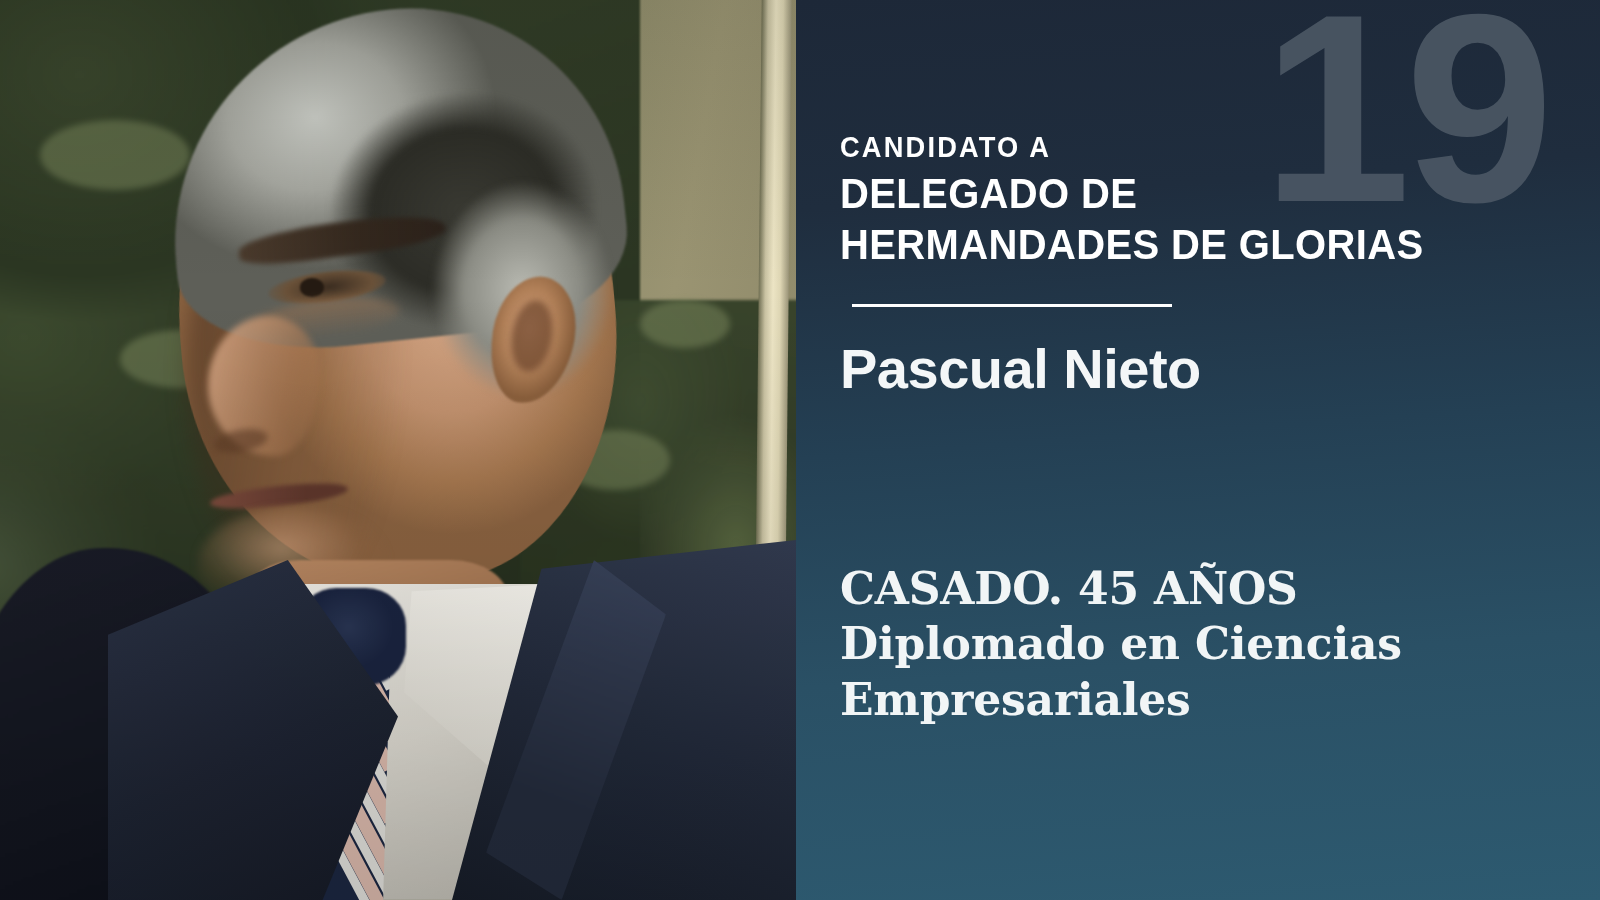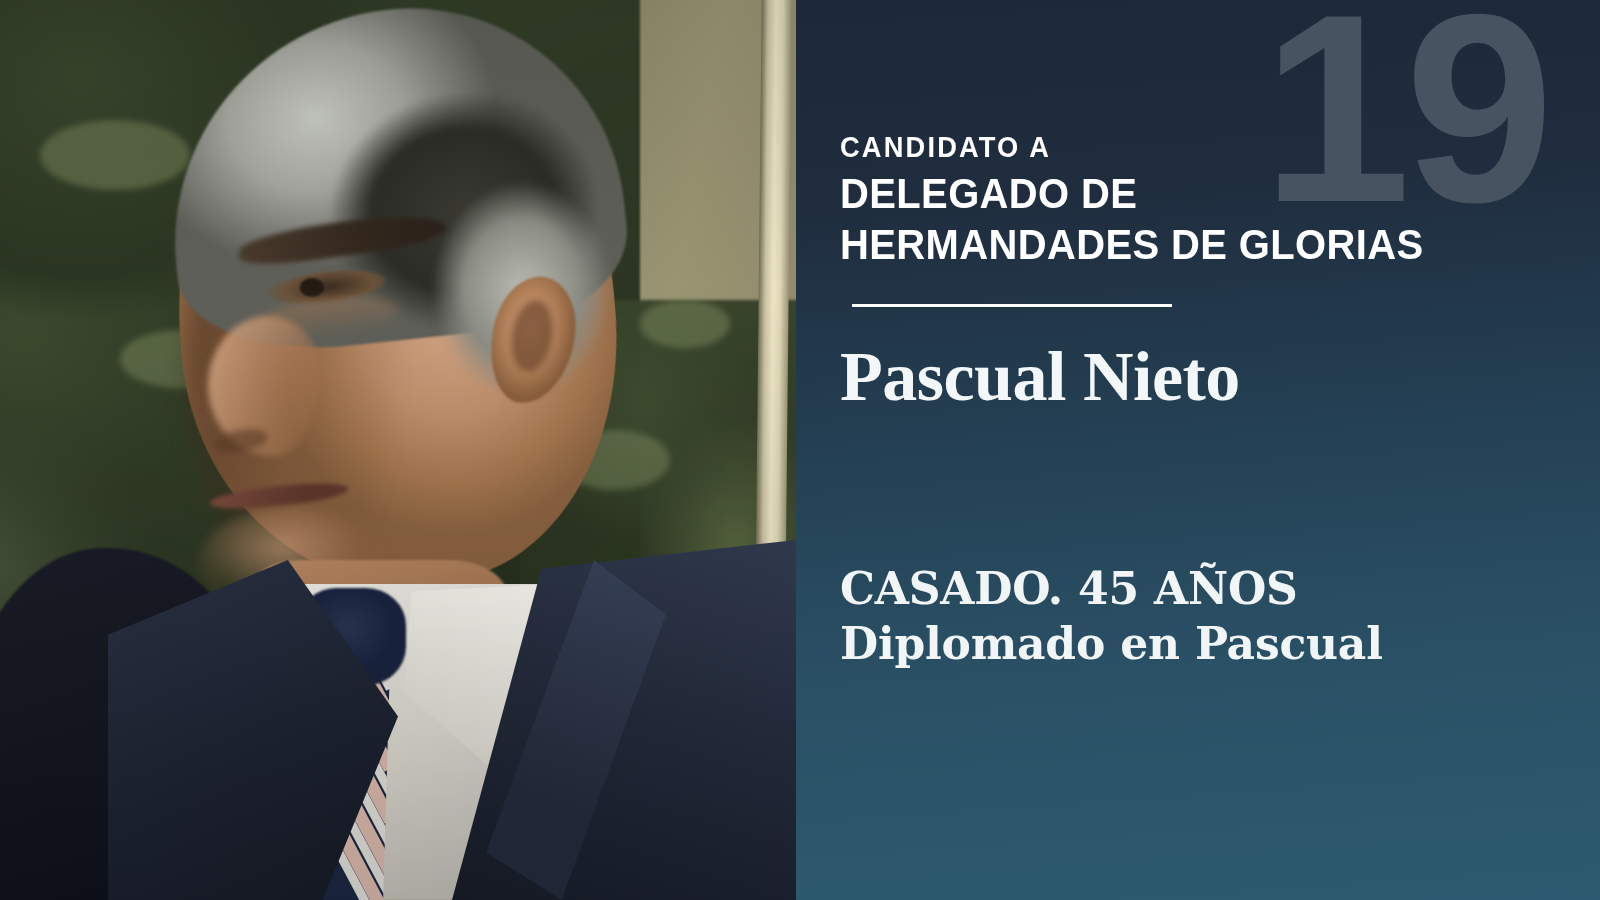--- a/index.html
+++ b/index.html
@@ -256,23 +256,23 @@
     transform:scaleX(.93);transform-origin:left top;
     white-space:nowrap;
   }
   .role span{display:block;}
   .rule{
     position:absolute;left:12px;top:291px;width:320px;height:3px;
     background:#ffffff;
   }
   .name{
     position:absolute;left:0;top:326px;width:740px;
-    font-family:Liberation Serif, serif;
+    font-family:Liberation Sans, sans-serif;
     font-weight:700;
-    font-size:70px;
+    font-size:56px;
     line-height:1.08;
     color:#f4f7f8;
     letter-spacing:-.5px;
   }
   .name span{display:block;}
   .bio{
     position:absolute;left:0;top:548px;width:740px;
     font-family:"DejaVu Serif","Liberation Serif",serif;
     font-weight:700;
     font-size:44px;
@@ -361,19 +361,20 @@
       </div>
 
       <div class="rule"></div>
 
       <div class="name">
         <span>Pascual Nieto</span>
       </div>
 
       <div class="bio">
         <span>CASADO. 45 AÑOS</span>
-        <span>Diplomado en Pascual</span>
+        <span>Diplomado en Ciencias</span>
+        <span>Empresariales</span>
       </div>
 
     </div>
   </div>
 
 </div>
 
 </body></html>

